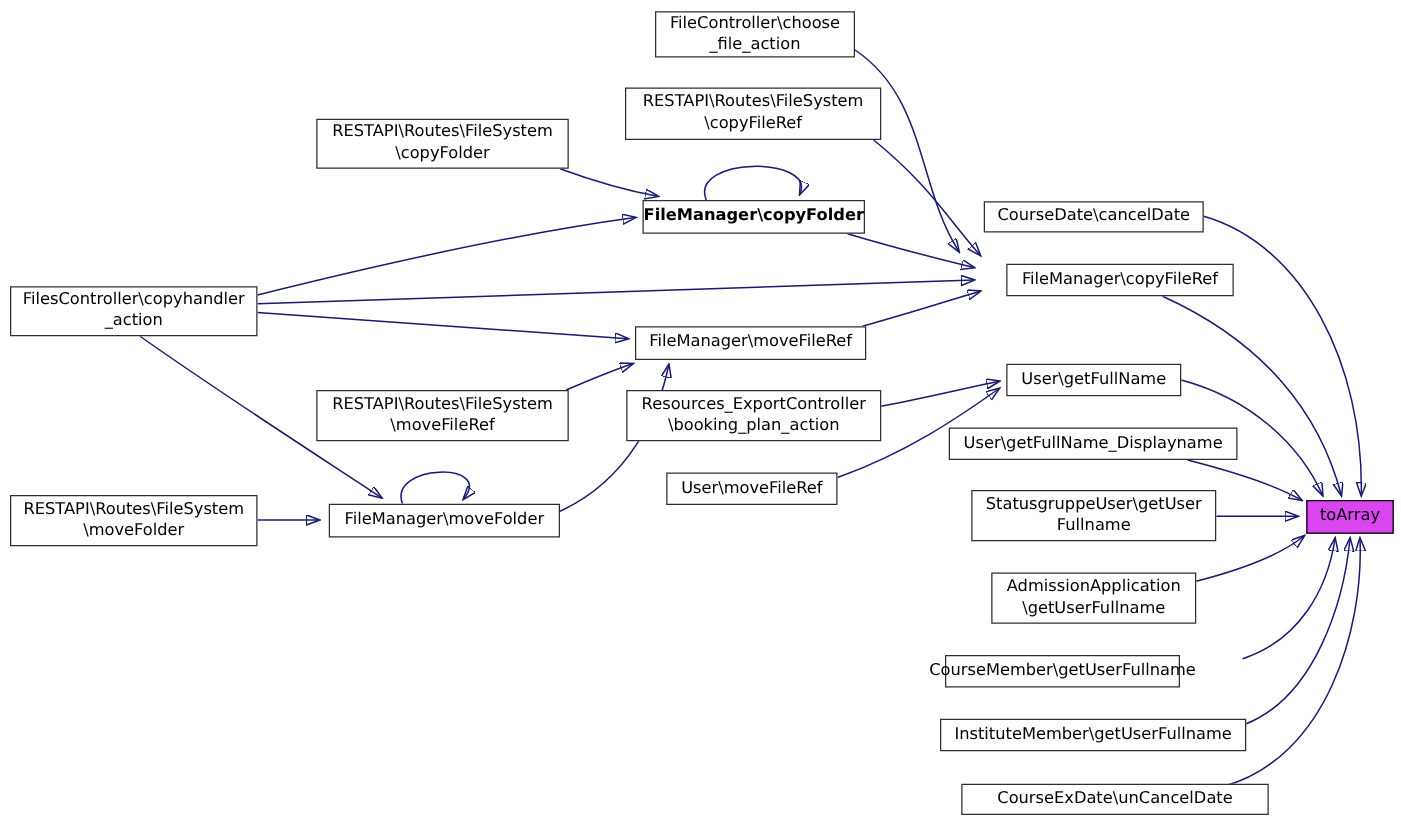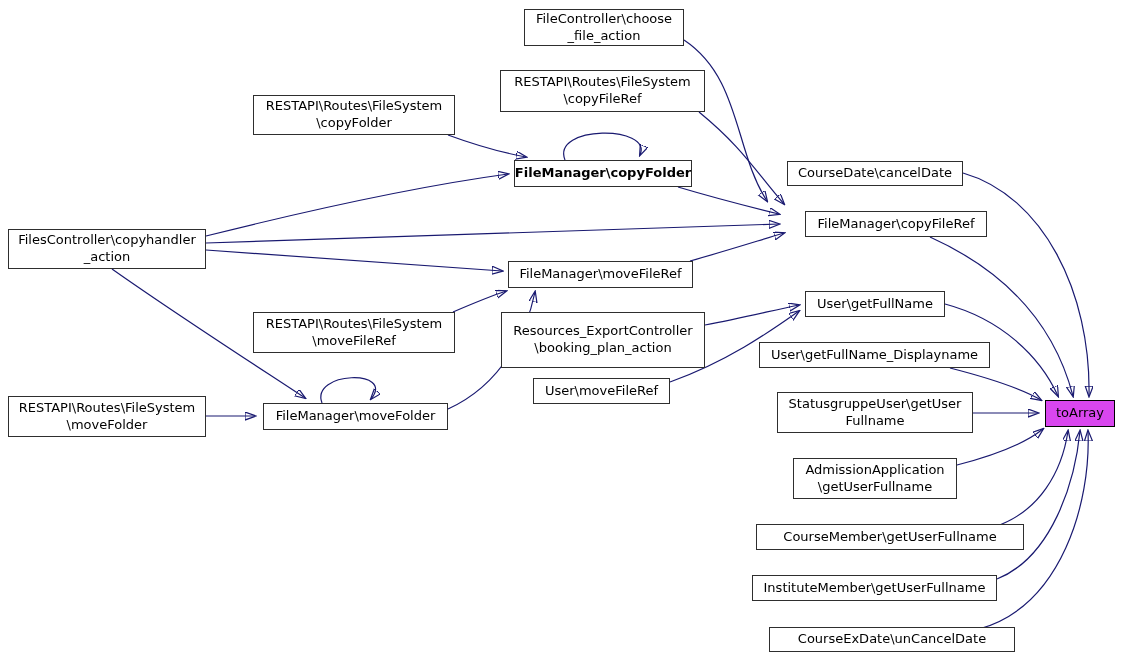--- a/index.html
+++ b/index.html
@@ -74,32 +74,32 @@
   <div class="node" style="left:500px; top:70px;  width:205px; height:42px;">RESTAPI\Routes\FileSystem
 \copyFileRef</div>
   <div class="node" style="left:253px; top:95px;  width:202px; height:40px;">RESTAPI\Routes\FileSystem
 \copyFolder</div>
   <div class="node" style="left:514px; top:160px; width:178px; height:27px;font-weight:bold;">FileManager\copyFolder</div>
   <div class="node" style="left:787px; top:161px; width:176px; height:25px;">CourseDate\cancelDate</div>
   <div class="node" style="left:785px; top:211px; width:182px; height:26px;margin-left:20px;">FileManager\copyFileRef</div>
   <div class="node" style="left:8px;   top:229px; width:198px; height:40px;">FilesController\copyhandler
 _action</div>
   <div class="node" style="left:508px; top:261px; width:185px; height:27px;">FileManager\moveFileRef</div>
-  <div class="node" style="left:501px; top:312px; width:204px; height:56px;">Resources_ExportController
+  <div class="node" style="left:501px; top:312px; width:204px; height:41px;">Resources_ExportController
 \booking_plan_action</div>
   <div class="node" style="left:805px; top:291px; width:140px; height:26px;">User\getFullName</div>
   <div class="node" style="left:253px; top:312px; width:202px; height:41px;">RESTAPI\Routes\FileSystem
 \moveFileRef</div>
   <div class="node" style="left:759px; top:342px; width:231px; height:26px;">User\getFullName_Displayname</div>
   <div class="node" style="left:533px; top:378px; width:137px; height:26px;">User\moveFileRef</div>
   <div class="node" style="left:777px; top:392px; width:196px; height:41px;">StatusgruppeUser\getUser
 Fullname</div>
   <div class="node focus" style="left:1045px; top:400px; width:70px; height:27px;">toArray</div>
   <div class="node" style="left:8px;   top:396px; width:198px; height:41px;">RESTAPI\Routes\FileSystem
 \moveFolder</div>
   <div class="node" style="left:263px; top:403px; width:185px; height:27px;">FileManager\moveFolder</div>
   <div class="node" style="left:793px; top:458px; width:164px; height:41px;">AdmissionApplication
 \getUserFullname</div>
-  <div class="node" style="left:756px; top:524px; width:268px; height:26px;text-align:center;">CourseMember\getUserFullname</div>
+  <div class="node" style="left:756px; top:524px; width:188px; height:26px;text-align:center;">CourseMember\getUserFullname</div>
   <div class="node" style="left:752px; top:575px; width:245px; height:26px;">InstituteMember\getUserFullname</div>
   <div class="node" style="left:769px; top:627px; width:246px; height:25px;">CourseExDate\unCancelDate</div>
 
 </div>
 
 </body></html>

